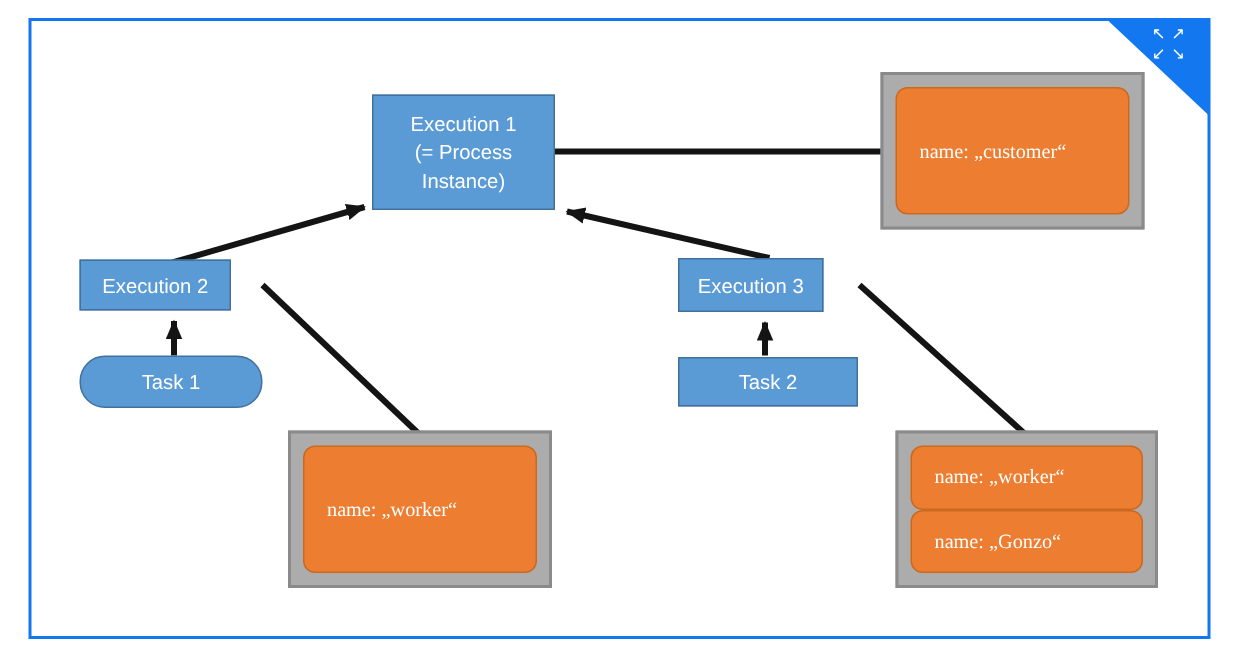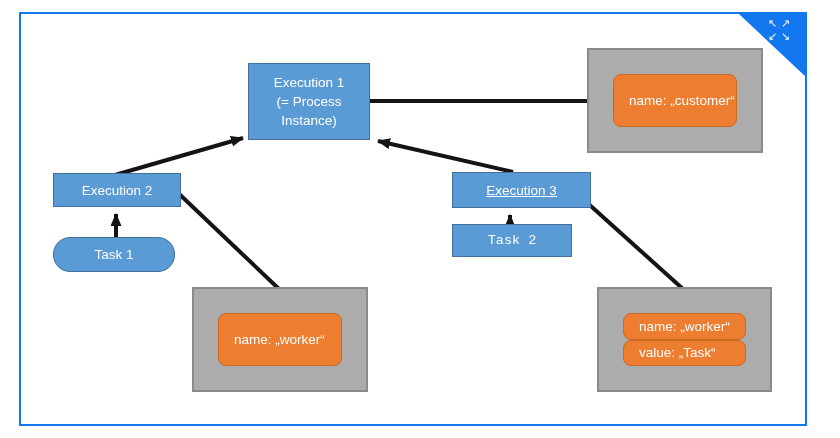--- a/index.html
+++ b/index.html
@@ -27,21 +27,21 @@
     color:var(--text,#ffffff);
     display:flex; align-items:center; justify-content:center;
     text-align:center; font-size:13.5px; line-height:19px;
   }
   .node .lbl { white-space:pre-line; }
 
   .vargroup {
     position:absolute; box-sizing:border-box;
     background:var(--group-fill,#ACACAC);
     border:2px solid var(--group-border,#8A8A8A);
-    display:flex; flex-direction:column; gap:0; padding:24px;
+    display:flex; flex-direction:column; gap:0; padding:8px;font-family:Liberation Serif, serif;
   }
   .varbox {
     flex:1; box-sizing:border-box;
     background:var(--variable-fill,#ED7D31);
     border:1.5px solid var(--variable-border,#C96A20);
     border-radius:8px;
     color:var(--text,#ffffff);
     display:flex; align-items:center; padding-left:15px;
     font-size:13.5px; white-space:nowrap; overflow:hidden;
   }
@@ -54,24 +54,24 @@
   .corner-tri { fill:var(--frame-blue,#1377F0); }
   .expand-glyphs {
     position:absolute; left:27px; top:3px;
     display:grid; grid-template-columns:13px 13px; grid-auto-rows:13px;
     color:#ffffff; font-size:11px; line-height:13px; text-align:center;
     user-select:none;
   }
 
   
   #exec1 { left:248px; top:63px;  width:122px; height:77px; }
-  #exec2 { left:53px;  top:173px; width:128px; height:34px; }
-  #exec3 { left:452px; top:172px; width:139px; height:36px;text-decoration:underline; }
+  #exec2 { left:53px;  top:173px; width:101px; height:34px; }
+  #exec3 { left:452px; top:172px; width:97px; height:36px; }
   #task1 { left:53px;  top:237px; width:122px; height:35px;border-radius:17px; }
-  #task2 { left:452px; top:224px; width:120px; height:33px;font-family:Liberation Mono, monospace; }
+  #task2 { left:452px; top:238px; width:120px; height:33px; }
 
   
   #vg-customer { left:587px; top:48px;  width:176px; height:105px; }
   #vg-fozzie   { left:192px; top:287px; width:176px; height:105px; }
   #vg-gonzo    { left:597px; top:287px; width:175px; height:105px; }
 </style>
 </head>
 <body>
 
 <div class="frame"></div>
@@ -110,21 +110,21 @@
 </div>
 
 <div class="vargroup" id="vg-customer">
   <div class="varbox">name: „customer“</div>
 </div>
 <div class="vargroup" id="vg-fozzie">
   <div class="varbox">name: „worker“</div>
 </div>
 <div class="vargroup" id="vg-gonzo">
   <div class="varbox">name: „worker“</div>
-  <div class="varbox">value: „Task“</div>
+  <div class="varbox">name: „Gonzo“</div>
 </div>
 
 <div class="corner-btn">
   <svg width="67" height="63" viewBox="0 0 67 63" xmlns="http://www.w3.org/2000/svg">
     <polygon class="corner-tri" points="0,0 67,0 67,63"></polygon>
   </svg>
   <div class="expand-glyphs">
     <span>↖</span>
     <span>↗</span>
     <span>↙</span>

